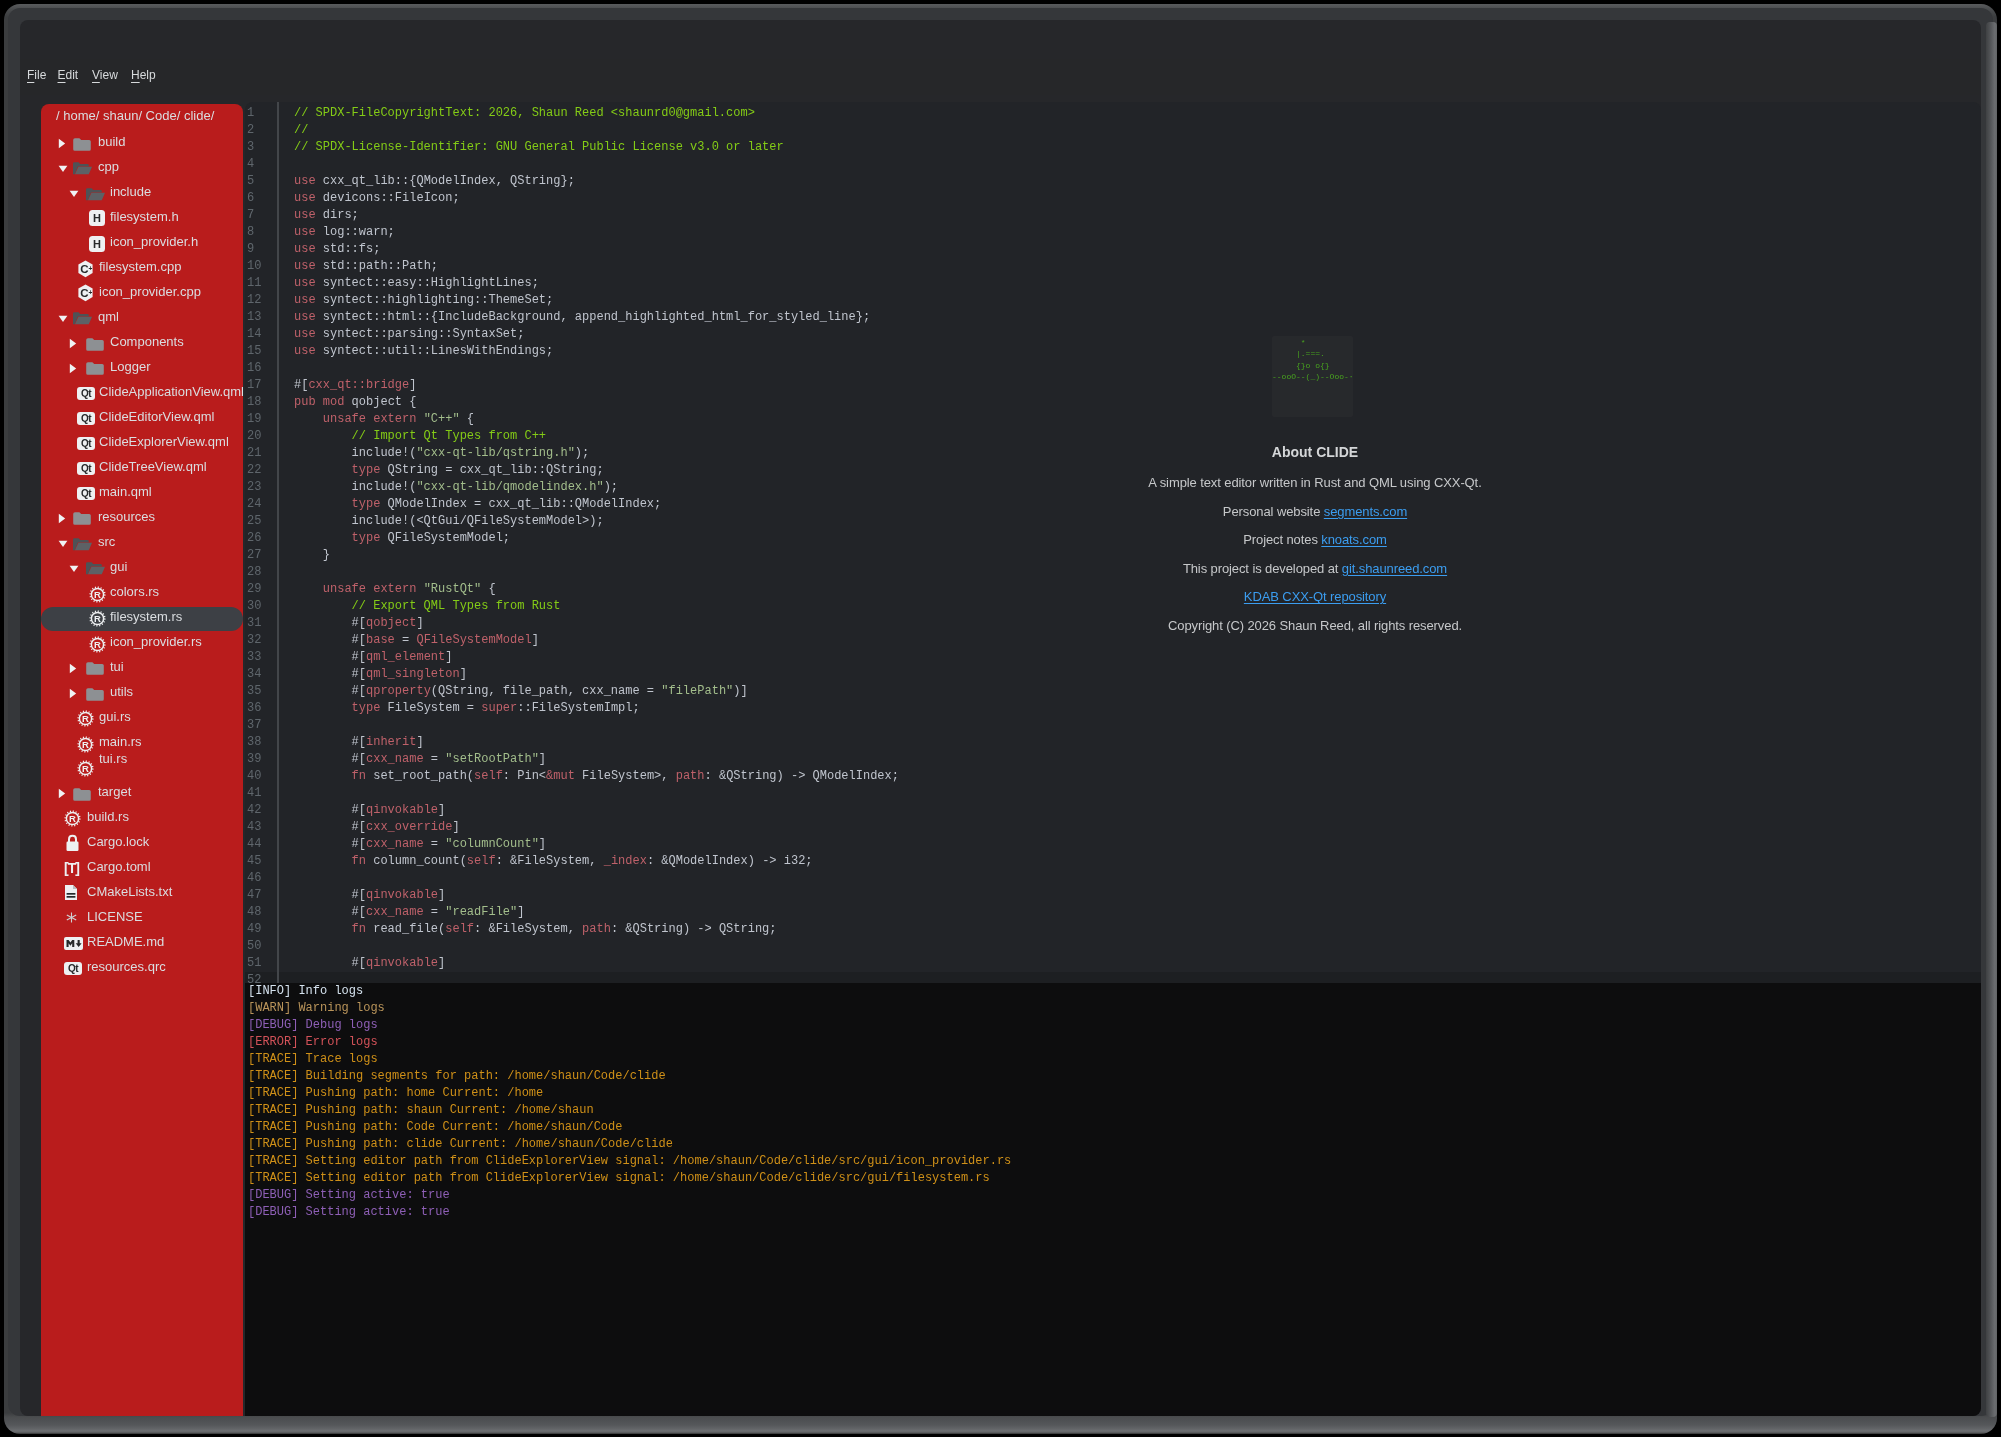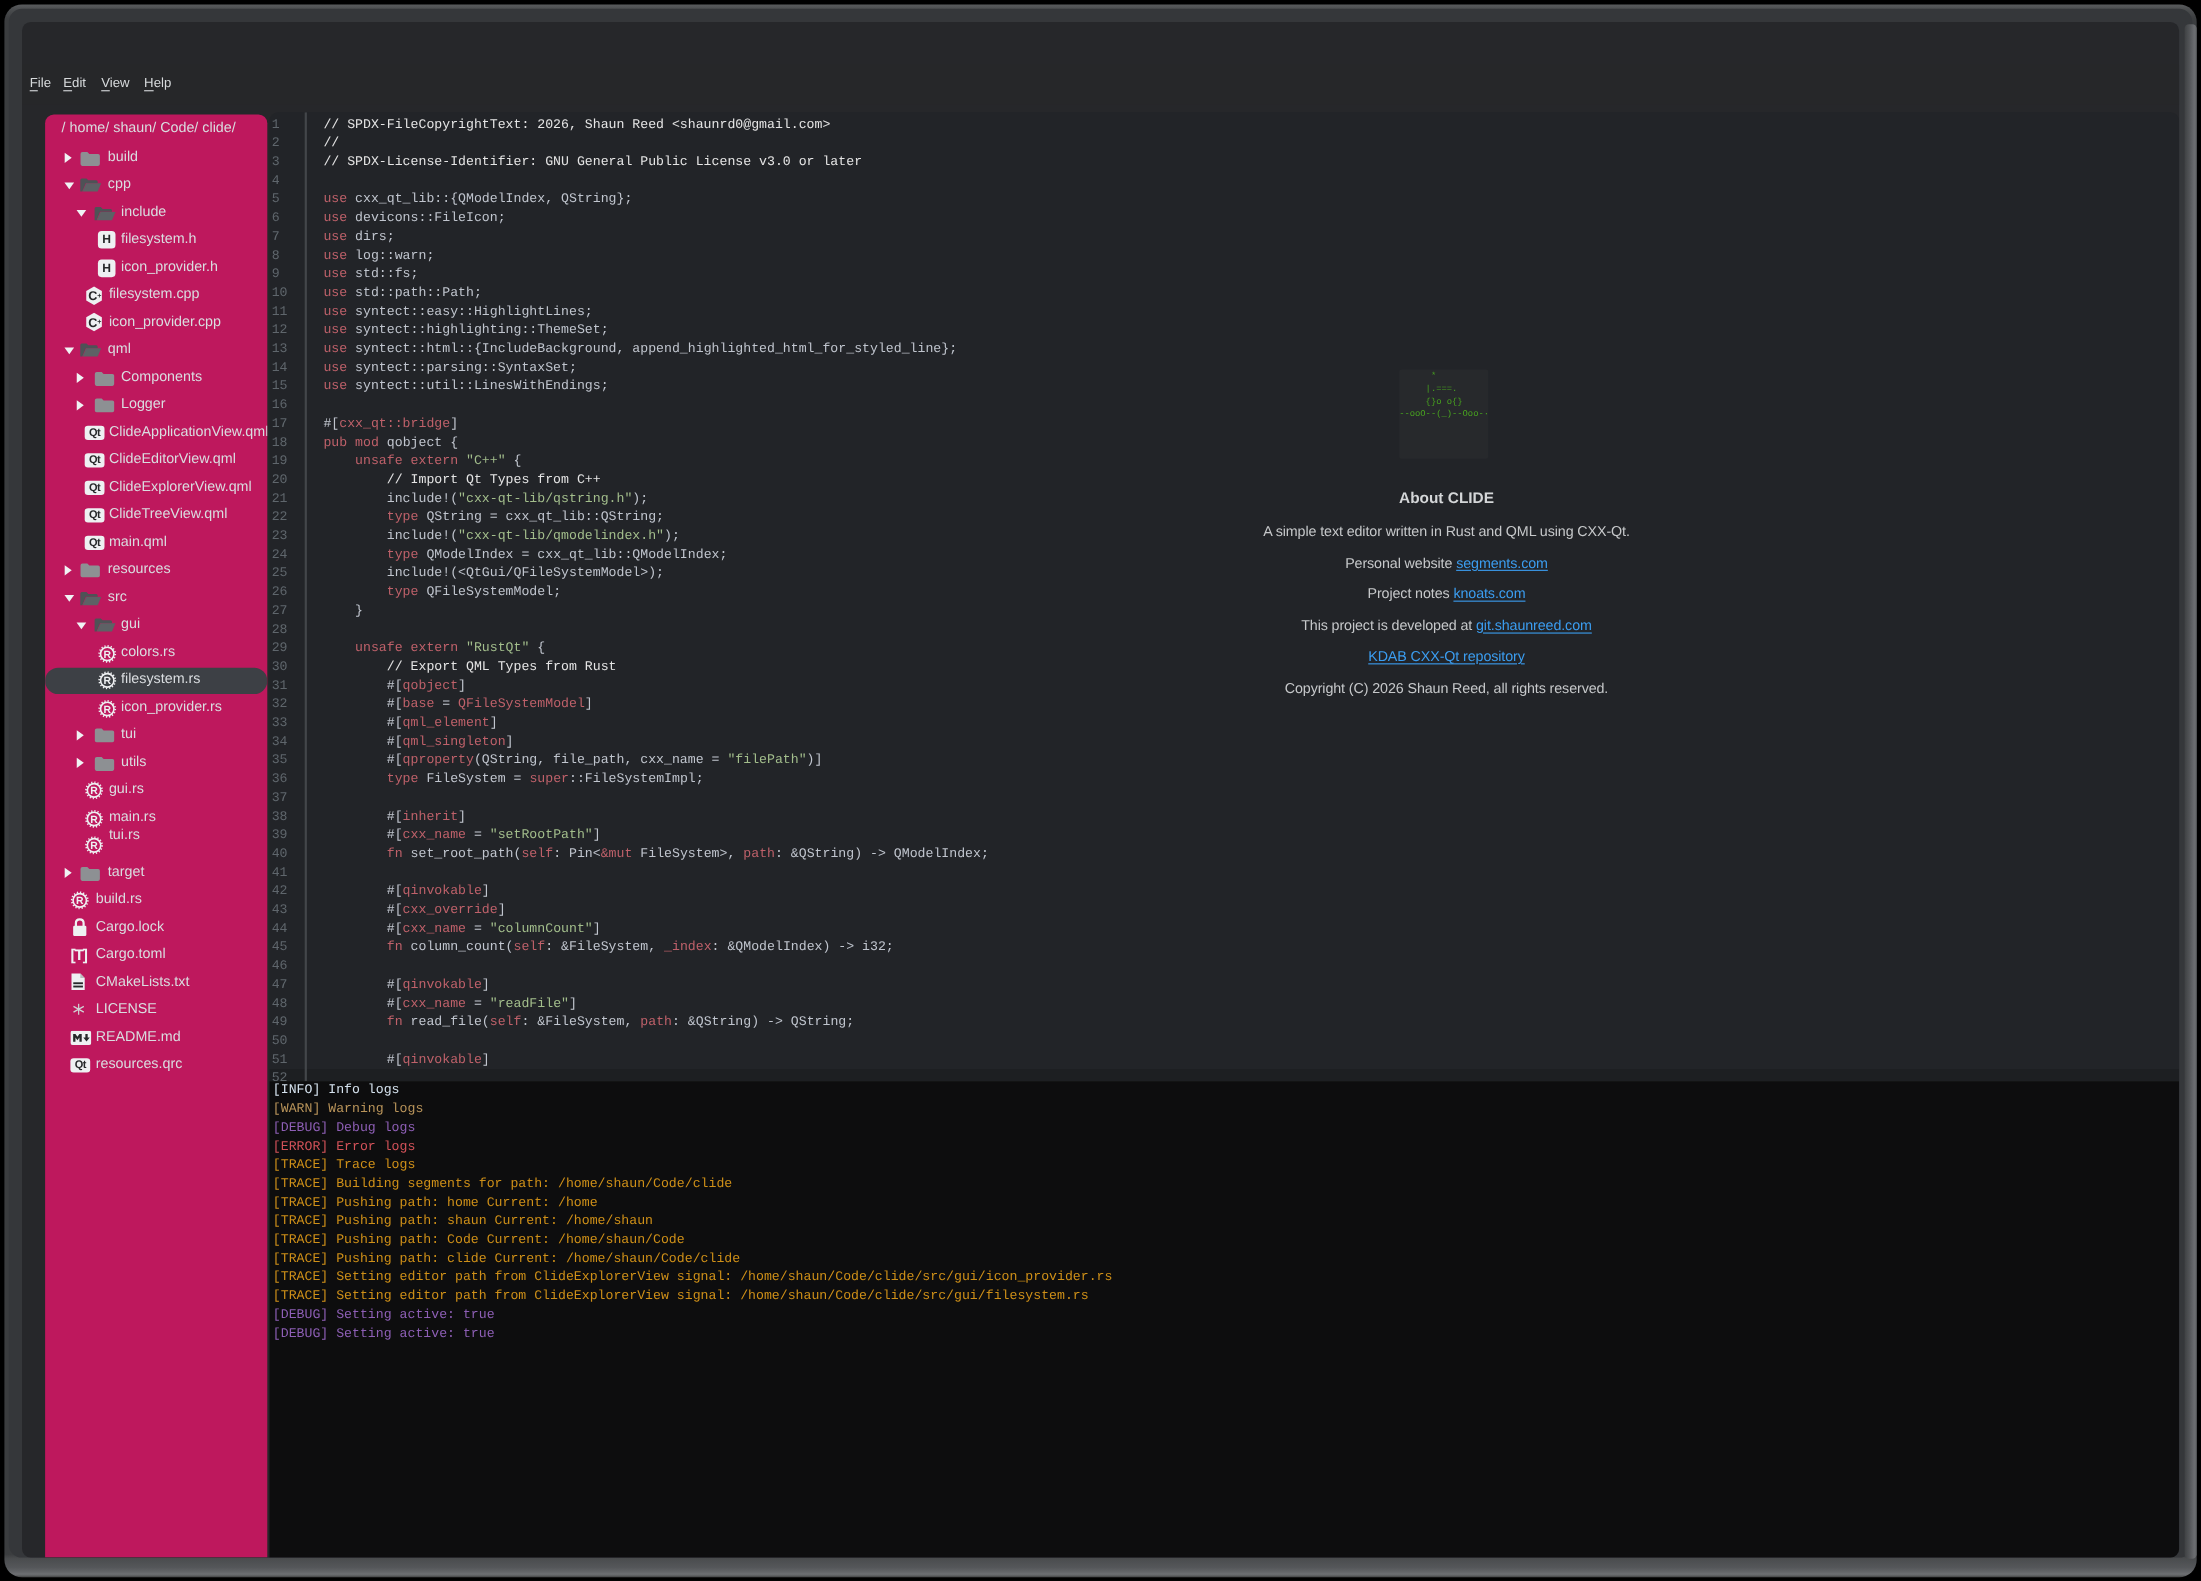--- a/index.html
+++ b/index.html
@@ -14,36 +14,36 @@
 .win { z-index:3; position:absolute; left:20px; top:20px; width:1961px; height:1396px;
   border-radius:8px; background:#26272a; overflow:hidden; }
 .titlebar { position:absolute; left:0; top:0; width:100%; height:39px; background:#373b40; }
 .apptitle { position:absolute; left:0; right:0; top:7px; text-align:center; font-size:21px; color:#e7e9eb; }
 .appicon { position:absolute; left:7px; top:7px; width:25px; height:25px; border-radius:5px;
   background:linear-gradient(#dfe1e3,#bcbec0); }
 .menubar { position:absolute; left:0; top:39px; width:100%; height:36px; background:#262729; }
 .menuitem { position:absolute; top:9px; font-size:12px; color:#d7dadc; }
 .menuitem u { text-decoration-thickness:1px; text-underline-offset:2.5px; }
 .sidebar { position:absolute; left:21px; top:84px; width:202px; height:1312px;
-  background:#be185d; border-radius:8px 8px 0 0; overflow:hidden; }
+  background:#b91c1c; border-radius:8px 8px 0 0; overflow:hidden; }
 .selpill { position:absolute; left:41px; width:202px; height:24px; border-radius:12px; background:#3d4045; }
 .tlabel { font-size:13px; color:#dadde0; white-space:nowrap; }
 .treepath { position:absolute; font-size:13px; color:#dadde0; white-space:nowrap; }
 .fich { width:16px; height:16px; border-radius:3.5px; background:#eef0f2; color:#26282a;
   font-size:11px; font-weight:bold; text-align:center; line-height:16px; }
 .ficq { width:18px; height:13px; border-radius:3px; background:#eef0f2; color:#26282a;
   font-size:10px; font-weight:bold; text-align:center; line-height:13px; letter-spacing:-0.5px; }
 .fict { font-size:14px; font-weight:bold; color:#eef0f2; letter-spacing:-1px; }
 .editor { position:absolute; left:225px; top:82px; width:1736px; height:881px;
   background:#222428; border-radius:8px 8px 0 0; overflow:hidden; }
 .editor pre, .logpane pre { font-family:"Liberation Mono",monospace; font-size:12px; line-height:17px; }
 .gutter { position:absolute; left:2px; top:3px; color:#5f666c; }
 .gutsep { position:absolute; left:32px; top:0; width:2px; height:100%; background:#43464a; }
 .code { position:absolute; left:49px; top:3px; color:#c0c5ce; }
-.code .k { color:#bf616a; } .code .g { color:#a3be8c; } .code .c { color:#e5e5e5; }
+.code .k { color:#bf616a; } .code .g { color:#a3be8c; } .code .c { color:#84cc16; }
 .logpane { position:absolute; left:225px; top:963px; width:1736px; height:433px;
   background:#0d0d0e; }
 .logpane pre { position:absolute; left:3px; top:0px; }
 .li { color:#d5e2ee; } .lw { color:#b9945a; } .ld { color:#8e5fb6; }
 .le { color:#d35259; } .lt { color:#cf9018; }
 .artbox { position:absolute; left:1252px; top:316px; width:81px; height:81px;
   background:#27292c; border-radius:2px; }
 .artbox pre { font-family:"Liberation Mono",monospace; font-size:8px; line-height:11.3px;
   color:#48a31f; margin-top:1px; }
 .about { position:absolute; left:980px; top:-20px; width:630px; }

